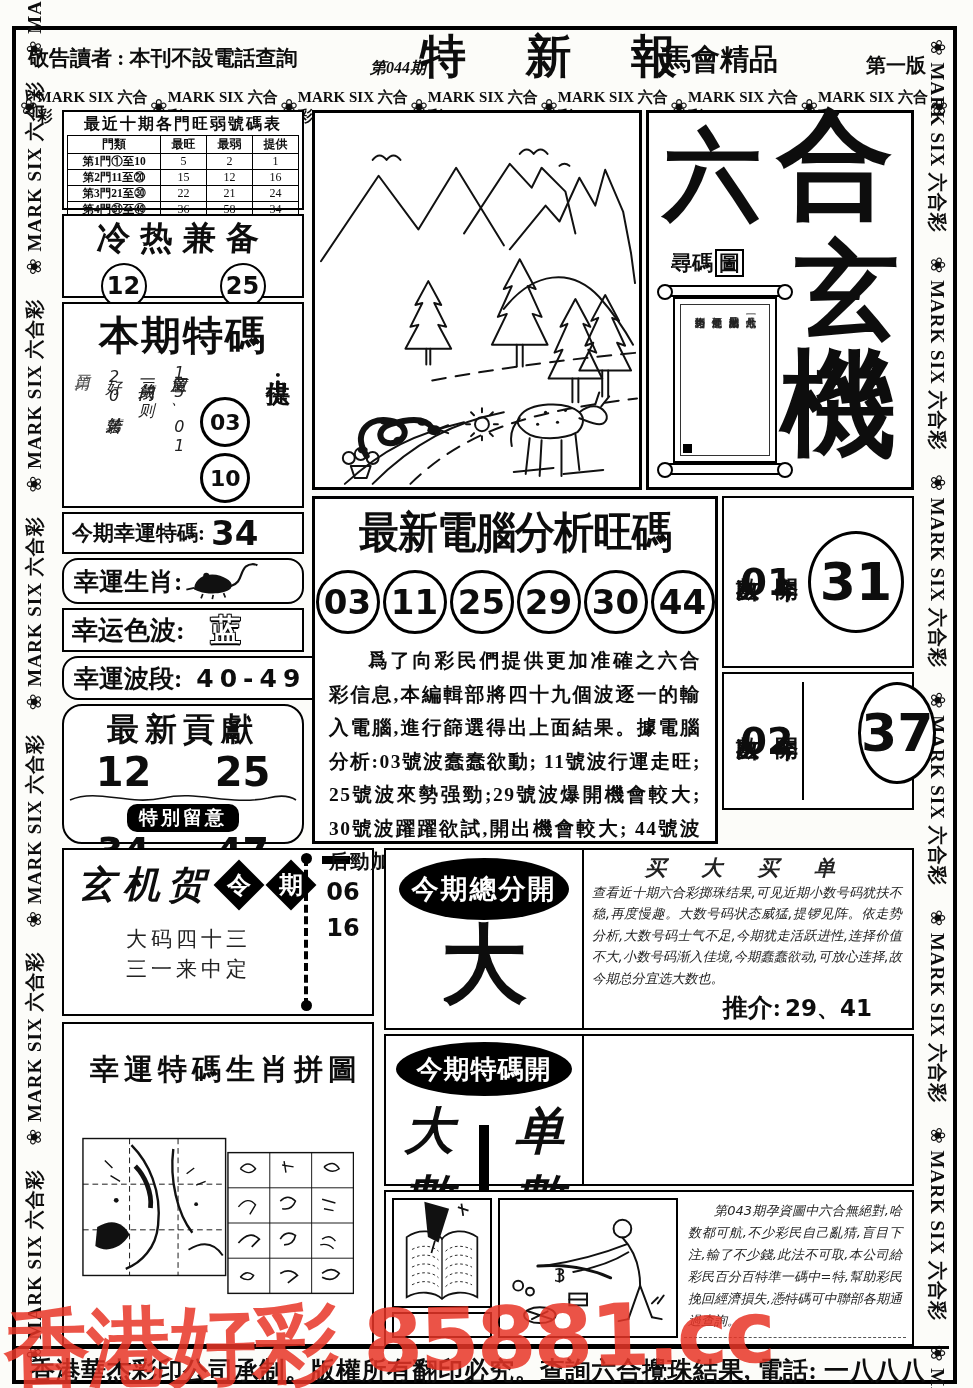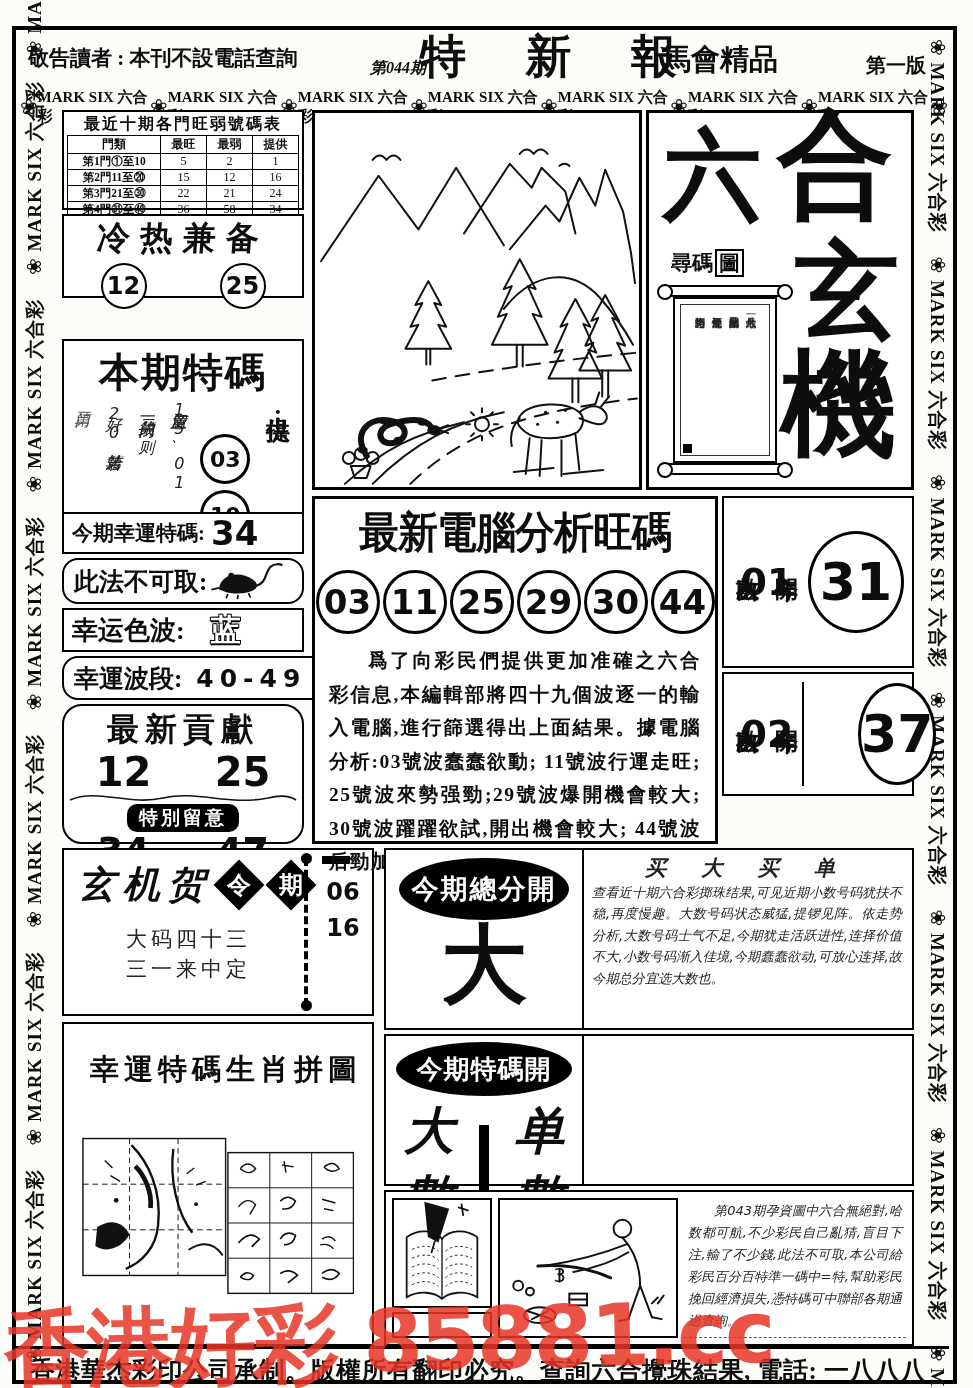--- a/index.html
+++ b/index.html
@@ -136,21 +136,21 @@
   </div>
 
   <div class="box" style="left:62px;top:214px;width:242px;height:84px;text-align:center;">
     <div style="font-size:33px;font-weight:900;letter-spacing:10px;transform:skewX(-4deg);">冷热兼备</div>
     <div style="display:flex;justify-content:space-around;margin-top:2px;">
       <span class="ball" style="width:42px;height:42px;font-size:24px;border-width:2px;">12</span>
       <span class="ball" style="width:42px;height:42px;font-size:24px;border-width:2px;">25</span>
     </div>
   </div>
 
-  <div class="box" style="left:62px;top:302px;width:242px;height:206px;padding:4px 8px;margin-top:37px;">
+  <div class="box" style="left:62px;top:302px;width:242px;height:206px;padding:4px 8px;">
     <div style="font-size:40px;font-weight:900;text-align:center;letter-spacing:2px;">本期特碼</div>
     <div style="display:flex;flex-direction:row-reverse;justify-content:space-between;height:140px;">
       <div style="display:flex;flex-direction:column;align-items:center;gap:4px;">
         <span class="vtext" style="font-size:24px;font-weight:bold;">提供:</span>
       </div>
       <div style="display:flex;flex-direction:column;align-items:center;gap:6px;margin-top:34px;">
         <span class="ball" style="width:44px;height:44px;font-size:22px;">03</span>
         <span class="ball" style="width:44px;height:44px;font-size:22px;">10</span>
       </div>
       <span class="vtext hand" style="font-size:16px;">应留意15、01</span>
@@ -159,21 +159,21 @@
       <span class="vtext hand" style="font-size:15px;color:#555;">第三门</span>
     </div>
   </div>
 
   <div class="box" style="left:62px;top:512px;width:242px;height:42px;display:flex;align-items:center;padding:0 8px;">
     <span style="font-size:21px;font-weight:900;">今期幸運特碼:</span>
     <span class="sans" style="font-size:34px;font-weight:800;margin-left:6px;">34</span>
   </div>
 
   <div class="box rounded" style="left:62px;top:558px;width:242px;height:46px;display:flex;align-items:center;padding:0 10px;">
-    <span style="font-size:25px;font-weight:900;">此法不可取:</span>
+    <span style="font-size:25px;font-weight:900;">幸運生肖:</span>
     <svg width="78" height="40" viewBox="0 0 90 44">
       <path fill="#111" d="M14 30 C16 16 32 12 44 16 C56 20 60 26 56 31 C50 37 30 38 20 34 C15 32 13 32 14 30 Z"></path>
       <circle cx="28" cy="16" r="3.5" fill="#111"></circle>
       <path d="M14 30 L5 32" stroke="#111" stroke-width="2" fill="none"></path>
       <path d="M56 28 C70 24 66 12 74 5 C78 2 84 2 87 4" stroke="#111" stroke-width="2.5" fill="none"></path>
       <path d="M24 37 l-2 5 M36 38 l-1 5 M48 36 l2 5" stroke="#111" stroke-width="2" fill="none"></path>
     </svg>
   </div>
 
   <div class="box" style="left:62px;top:608px;width:242px;height:44px;display:flex;align-items:center;padding:0 8px;">
@@ -357,39 +357,43 @@
   <div class="box" style="left:722px;top:496px;width:192px;height:172px;display:flex;align-items:center;padding:8px;">
     <div style="display:flex;flex-direction:column;align-items:center;width:74px;">
       <div style="display:flex;flex-direction:row-reverse;gap:8px;">
         <span class="vtext" style="font-size:23px;font-weight:bold;">今年開</span>
         <span class="vtext" style="font-size:23px;font-weight:bold;">出次數</span>
       </div>
       <span class="sans" style="font-size:38px;font-weight:bold;">01</span>
     </div>
     <span class="ball" style="width:96px;height:96px;font-size:52px;margin-left:6px;">31</span>
   </div>
-  <div class="box" style="left:722px;top:672px;width:192px;height:124px;display:flex;align-items:center;padding:8px;gap:46px;">
+  <div class="box" style="left:722px;top:672px;width:192px;height:138px;display:flex;padding:8px;gap:46px;">
     <div style="display:flex;flex-direction:column;align-items:center;width:74px;border-right:2px solid #000;height:100%;justify-content:center;">
       <div style="display:flex;flex-direction:row-reverse;gap:8px;">
         <span class="vtext" style="font-size:23px;font-weight:bold;">今年開</span>
         <span class="vtext" style="font-size:23px;font-weight:bold;">出次數</span>
       </div>
       <span class="sans" style="font-size:38px;font-weight:bold;">02</span>
     </div>
     <span class="ball" style="width:96px;height:96px;font-size:52px;margin-left:8px;">37</span>
   </div>
 
   <div class="box" style="left:384px;top:848px;width:530px;height:182px;">
     <div style="position:absolute;left:0;top:0;width:196px;height:100%;border-right:2px solid #000;text-align:center;">
       <div class="badge" style="width:170px;height:62px;margin:8px auto 0;font-size:27px;letter-spacing:2px;">今期總分開</div>
       <div style="font-size:86px;font-weight:900;line-height:1.05;">大</div>
     </div>
     <div style="position:absolute;left:196px;top:0;right:0;height:100%;padding:4px 10px;">
       <div style="text-align:center;font-size:21px;font-weight:bold;letter-spacing:14px;" class="hand">买 大 买 单</div>
       <div class="hand" style="font-size:13.2px;line-height:1.62;text-align:justify;">查看近十期六合彩掷珠结果,可见近期小数号码犹扶不稳,再度慢趣。大数号码状态威猛,提锣见阵。依走势分析,大数号码士气不足,今期犹走活跃进性,连择价值不大,小数号码渐入佳境,今期蠢蠢欲动,可放心连择,故今期总分宜选大数也。</div>
+      <div style="text-align:right;margin-top:2px;">
+        <span style="font-size:25px;font-weight:900;">推介:</span>
+        <span class="sans" style="font-size:23px;font-weight:bold;margin-right:30px;">29、41</span>
+      </div>
     </div>
   </div>
 
   <div class="box" style="left:384px;top:1034px;width:530px;height:152px;">
     <div style="position:absolute;left:0;top:0;width:196px;height:100%;border-right:2px solid #000;text-align:center;">
       <div class="badge" style="width:176px;height:54px;margin:6px auto 0;font-size:26px;letter-spacing:1px;">今期特碼開</div>
       <div style="display:flex;align-items:center;justify-content:center;gap:8px;margin-top:2px;">
         <span style="font-size:50px;font-weight:900;font-style:italic;">大數</span>
         <span style="width:11px;height:80px;background:#000;display:inline-block;"></span>
         <span style="font-size:50px;font-weight:900;font-style:italic;">单數</span>

